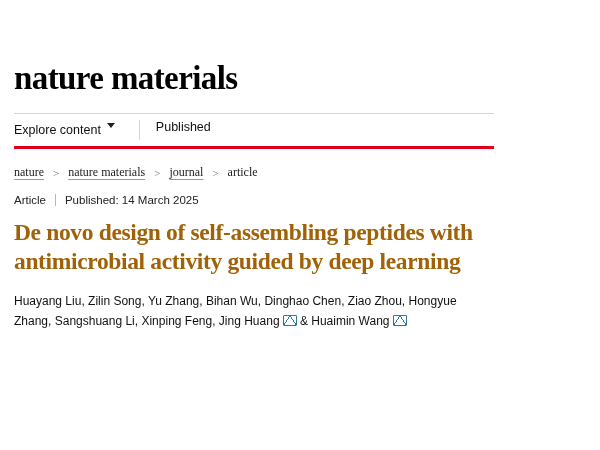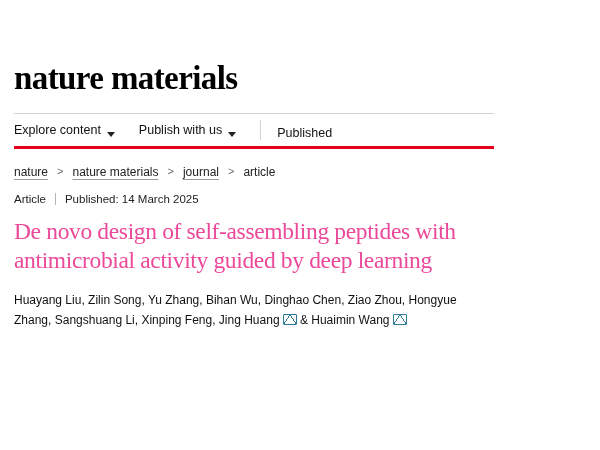--- a/index.html
+++ b/index.html
@@ -40,21 +40,21 @@
   .navbar {
     border-top: 1px solid #d5d5d5;
     display: flex;
     align-items: center;
     font-size: 12.5px;
     color: #111111;
     height: 32px;
   }
   .nav-item {
     display: flex;
-    align-items: flex-end;
+    align-items: flex-start;
     padding-right: 24px;
     white-space: nowrap;
     cursor: pointer;
   }
   .nav-item.divider {
     border-left: 1px solid #d5d5d5;
     padding-left: 16px;
     padding-right: 0;
     height: 20px;
   }
@@ -67,23 +67,25 @@
     border-right: 4px solid transparent;
     border-top: 5px solid #222222;
   }
   .red-rule {
     height: 3px;
     background: #e4001b;
     margin: 0 0 0 0;
   }
   .breadcrumb {
     display: flex;
+    align-items: center;
     font-size: 12px;
     color: #222222;
     padding: 16px 0 14px 0;
+    font-family: Liberation Serif, serif;
   }
   .breadcrumb a {
     color: #222222;
     text-decoration: underline;
     text-decoration-color: #9a9a9a;
     text-underline-offset: 3px;
     cursor: pointer;
   }
   .breadcrumb .sep {
     margin: 0 9px;
@@ -103,24 +105,24 @@
   .meta .bar {
     display: inline-block;
     width: 1px;
     height: 12px;
     background: #b5b5b5;
     margin: 0 9px;
   }
   h1.title {
     font-family: "Liberation Serif", serif;
     font-size: 23.5px;
-    font-weight: 400;
+    font-weight: 700;
     line-height: 1.24;
     letter-spacing: -0.35px;
-    color: #ec4899;
+    color: #a16207;
     margin: 0 0 16px 0;
     max-width: 540px;
   }
   .authors {
     font-size: 12px;
     line-height: 1.65;
     color: #111111;
     max-width: 570px;
   }
   .authors a {
@@ -164,24 +166,20 @@
 
   <div class="content">
 
     <div class="masthead">nature materials</div>
 
     <nav class="navbar">
       <div class="nav-item">
         <span>Explore content</span>
         <span class="caret"></span>
       </div>
-      <div class="nav-item">
-        <span>Publish with us</span>
-        <span class="caret"></span>
-      </div>
       <div class="nav-item divider">
         <span>Published</span>
       </div>
     </nav>
 
     <div class="red-rule"></div>
 
     <div class="breadcrumb">
       <a>nature</a>
       <span class="sep">&gt;</span>

